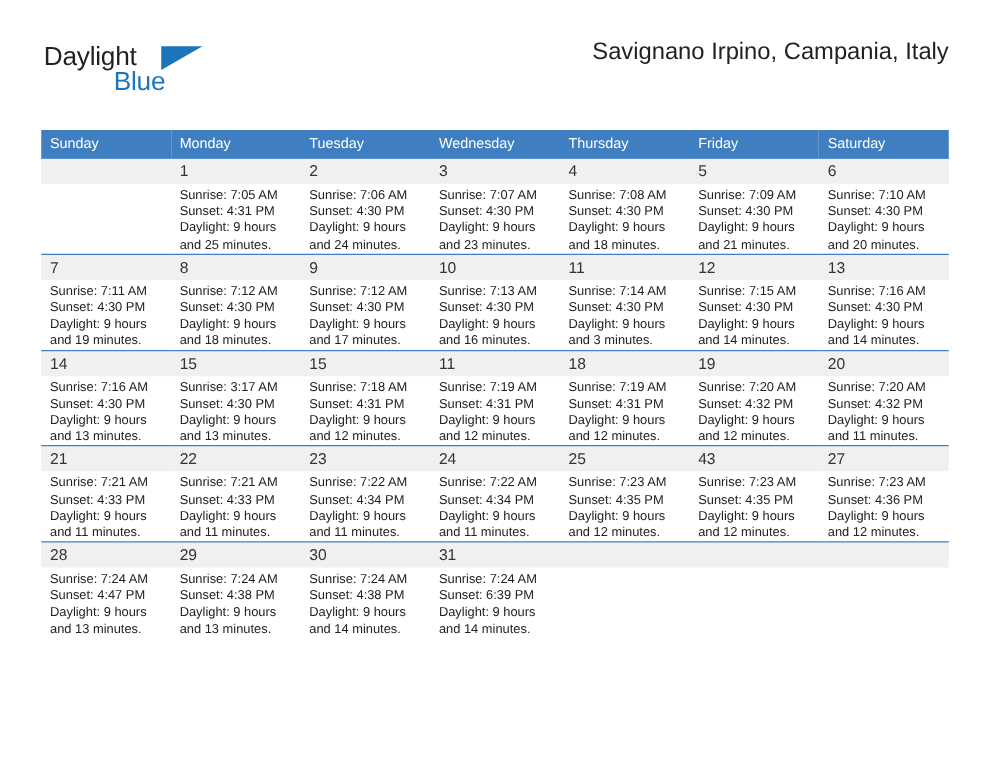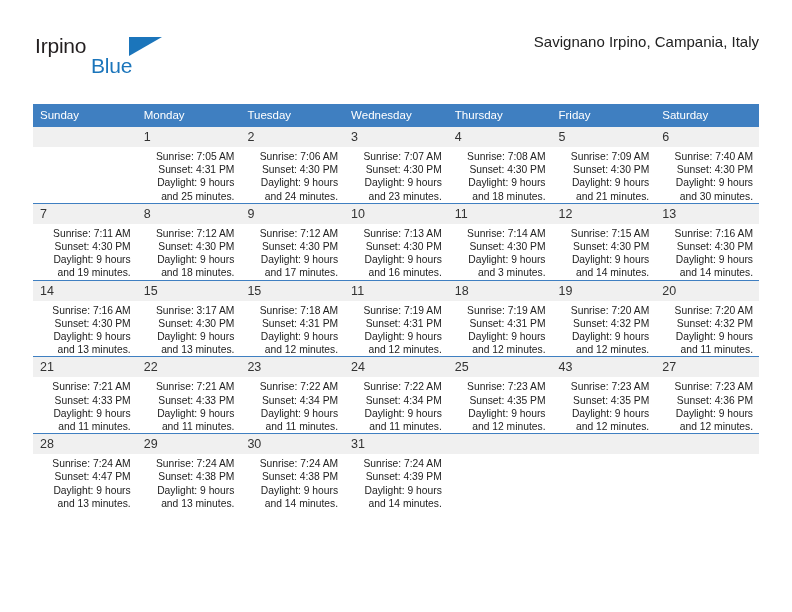--- a/index.html
+++ b/index.html
@@ -71,21 +71,21 @@
     text-align: right;
   }
   .cal-title {
     font-size: 29px;
     font-weight: normal;
     color: #222222;
     line-height: 34px;
     white-space: nowrap;
   }
   .cal-subtitle {
-    font-size: 15px;
+    font-size: 19px;
     color: #222222;
     line-height: 20px;
     margin-top: 6px;
     white-space: nowrap;
   }
 
   
   .calendar {
     position: absolute;
     left: 33px;
@@ -124,35 +124,34 @@
     min-height: 14px;
   }
   .daynum.empty {
     color: transparent;
   }
   .cellbody {
     padding: 3px 6px 0 7px;
     font-size: 10.3px;
     line-height: 13.2px;
     color: #222222;
-    text-align: right;
   }
   .cellbody div {
     white-space: nowrap;
   }
 </style>
 </head>
 <body>
 
 <div class="page">
 
   <div class="top-bar">
 
     <div class="brand">
-      <span class="brand-general">Irpino</span>
+      <span class="brand-general">Daylight</span>
       <span class="brand-flag"></span>
       <span class="brand-blue">Blue</span>
     </div>
 
     <div class="title-block">
       <div class="cal-subtitle">Savignano Irpino, Campania, Italy</div>
     </div>
 
   </div>
 
@@ -215,24 +214,24 @@
             <div class="cellbody">
               <div>Sunrise: 7:09 AM</div>
               <div>Sunset: 4:30 PM</div>
               <div>Daylight: 9 hours</div>
               <div>and 21 minutes.</div>
             </div>
           </td>
           <td>
             <div class="daynum">6</div>
             <div class="cellbody">
-              <div>Sunrise: 7:40 AM</div>
-              <div>Sunset: 4:30 PM</div>
-              <div>Daylight: 9 hours</div>
-              <div>and 30 minutes.</div>
+              <div>Sunrise: 7:10 AM</div>
+              <div>Sunset: 4:30 PM</div>
+              <div>Daylight: 9 hours</div>
+              <div>and 20 minutes.</div>
             </div>
           </td>
         </tr>
         <tr class="week-row">
           <td>
             <div class="daynum">7</div>
             <div class="cellbody">
               <div>Sunrise: 7:11 AM</div>
               <div>Sunset: 4:30 PM</div>
               <div>Daylight: 9 hours</div>
@@ -449,21 +448,21 @@
               <div>Sunrise: 7:24 AM</div>
               <div>Sunset: 4:38 PM</div>
               <div>Daylight: 9 hours</div>
               <div>and 14 minutes.</div>
             </div>
           </td>
           <td>
             <div class="daynum">31</div>
             <div class="cellbody">
               <div>Sunrise: 7:24 AM</div>
-              <div>Sunset: 4:39 PM</div>
+              <div>Sunset: 6:39 PM</div>
               <div>Daylight: 9 hours</div>
               <div>and 14 minutes.</div>
             </div>
           </td>
           <td>
             <div class="daynum empty">&nbsp;</div>
             <div class="cellbody"></div>
           </td>
           <td>
             <div class="daynum empty">&nbsp;</div>

